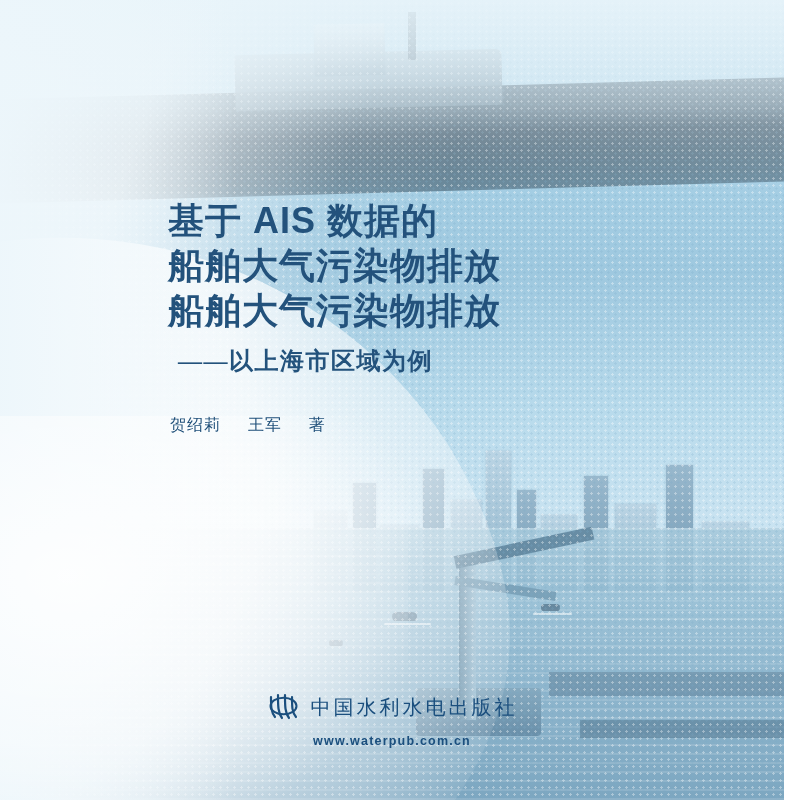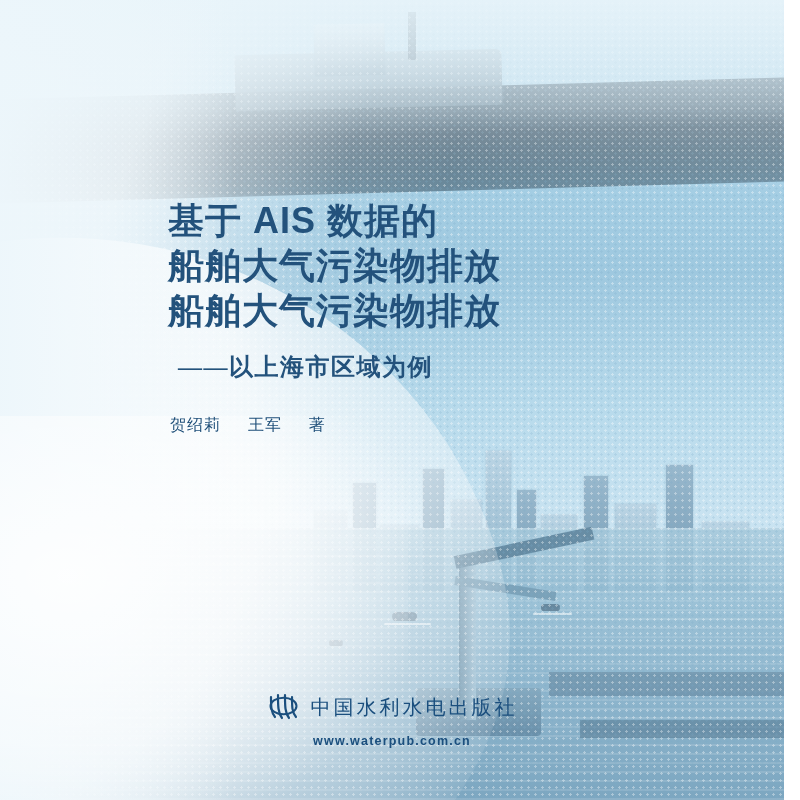--- a/index.html
+++ b/index.html
@@ -267,21 +267,21 @@
   .title-line {
     font-family: "Liberation Sans", sans-serif;
     font-weight: 700;
     font-size: 36px;
     line-height: 45px;
     letter-spacing: 1px;
     color: #23527c;
     white-space: nowrap;
   }
   .subtitle {
-    margin-top: 18px;
+    margin-top: 12px;
     margin-left: 10px;
     font-family: "Liberation Serif", serif;
     font-weight: 700;
     font-size: 24px;
     letter-spacing: 1.5px;
     color: #23527c;
     white-space: nowrap;
   }
   .authors {
     position: absolute;

